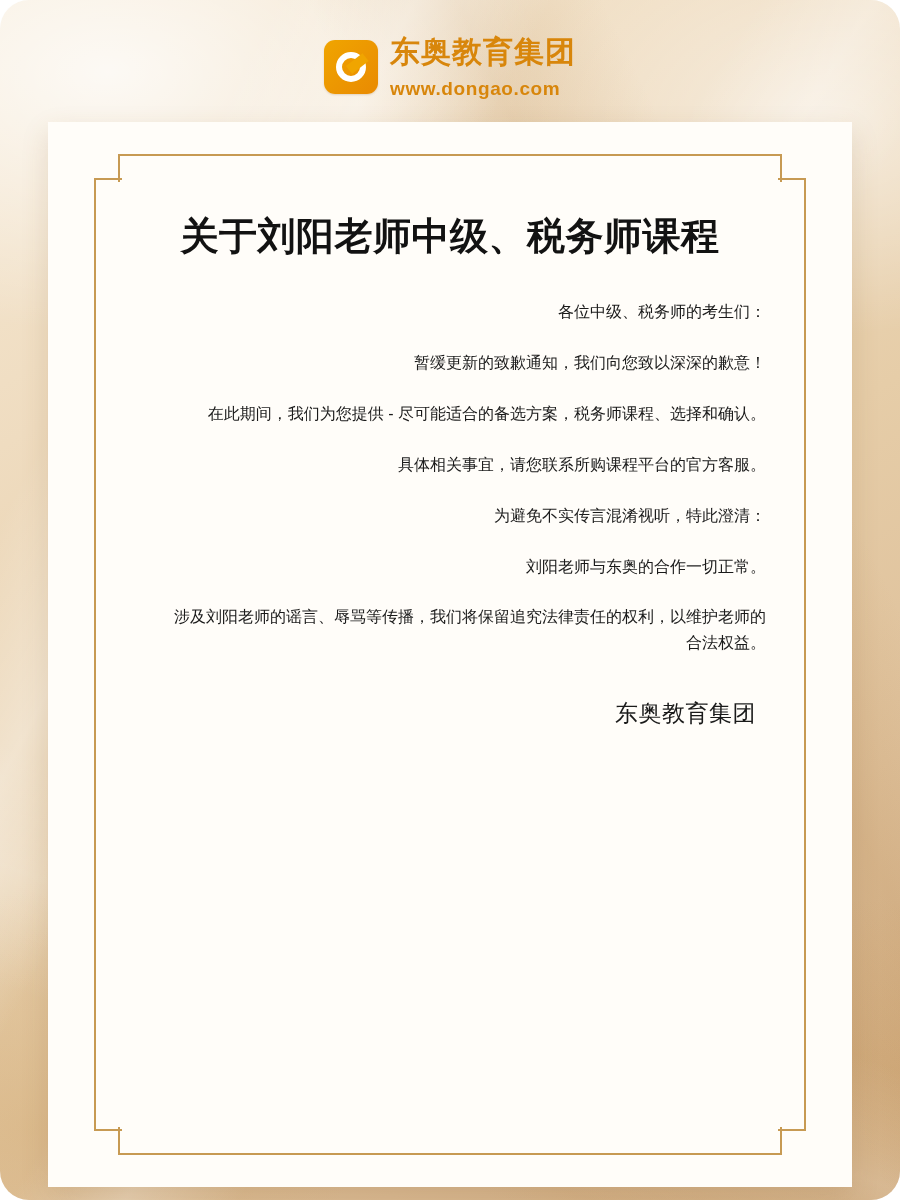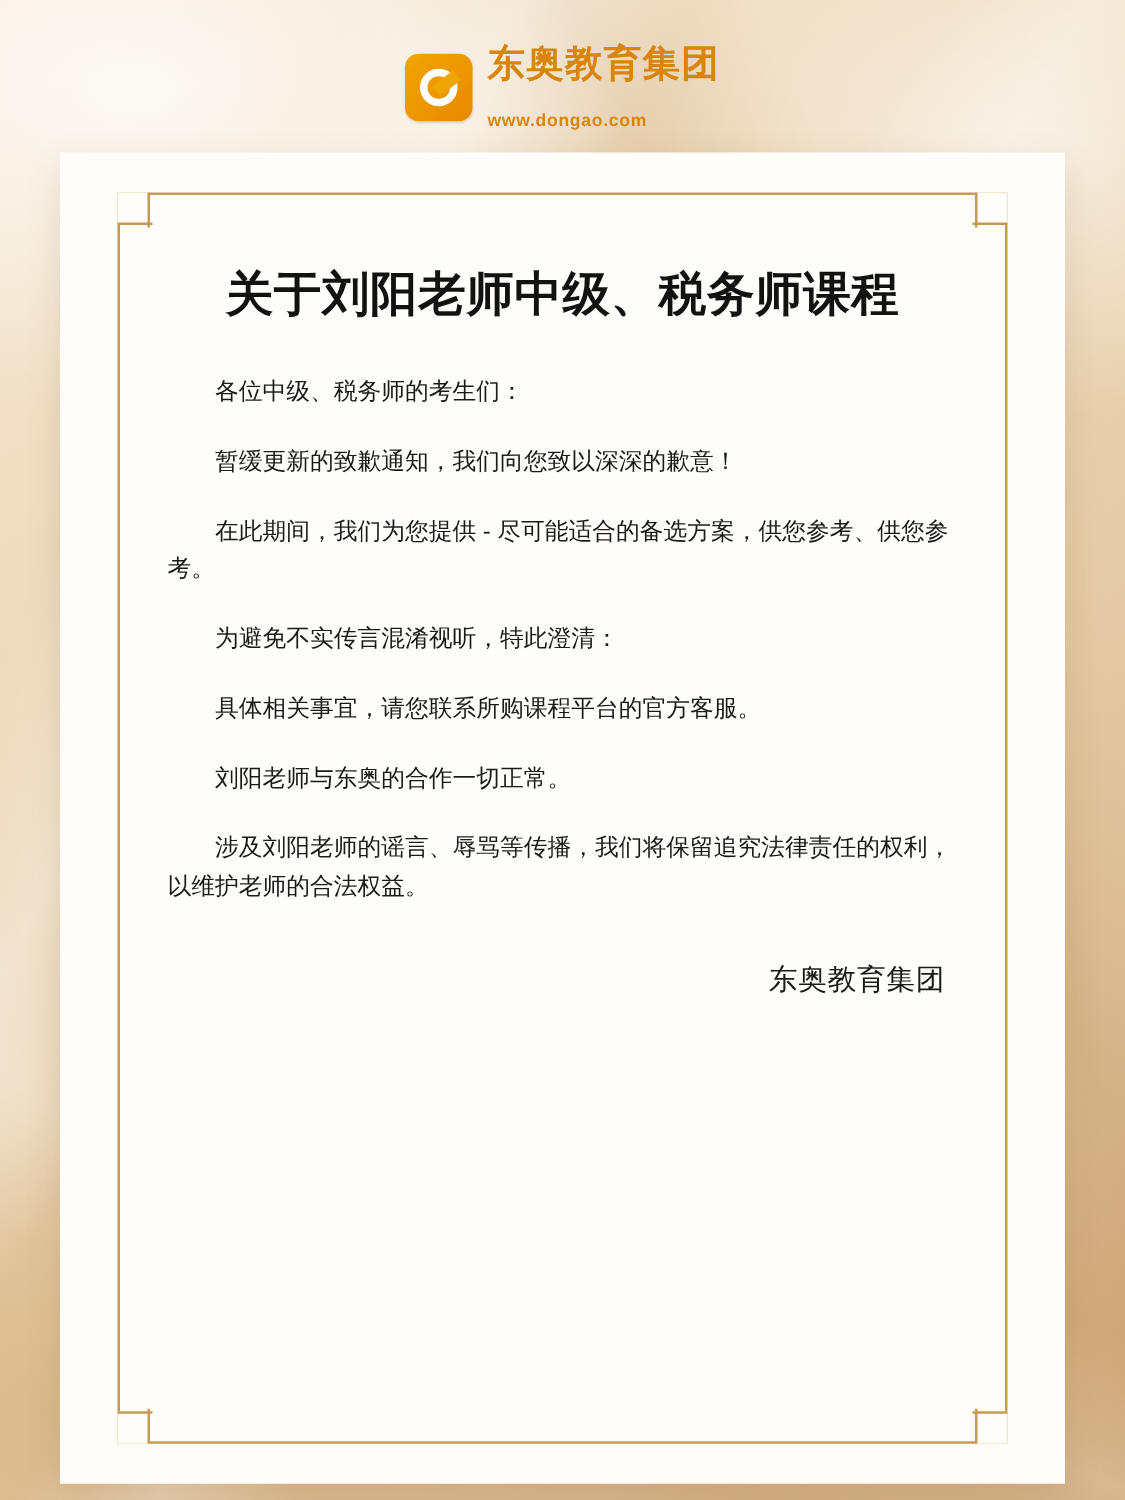--- a/index.html
+++ b/index.html
@@ -17,20 +17,21 @@
     position: relative;
     width: 900px;
     height: 1200px;
     background:
       radial-gradient(ellipse 700px 420px at 12% 6%, rgba(255,255,255,0.78) 0%, rgba(255,255,255,0) 62%),
       radial-gradient(ellipse 520px 360px at 92% 10%, rgba(255,255,255,0.55) 0%, rgba(255,255,255,0) 60%),
       radial-gradient(ellipse 640px 420px at 96% 96%, rgba(198,150,86,0.40) 0%, rgba(198,150,86,0) 60%),
       radial-gradient(ellipse 520px 380px at 4% 94%, rgba(206,162,98,0.30) 0%, rgba(206,162,98,0) 62%),
       linear-gradient(150deg, #f6ead6 0%, #efdcc0 26%, #e6cda8 52%, #dec09a 74%, #cfab82 100%);
     overflow: hidden;
+    border-radius: 29px;
   }
 
   
   .silk {
     position: absolute;
     inset: 0;
     background:
       linear-gradient(118deg, rgba(255,255,255,0.00) 18%, rgba(255,255,255,0.40) 27%, rgba(255,255,255,0.00) 36%),
       linear-gradient(122deg, rgba(255,255,255,0.00) 46%, rgba(255,255,255,0.30) 53%, rgba(255,255,255,0.00) 60%),
       linear-gradient(64deg, rgba(180,130,70,0.00) 60%, rgba(180,130,70,0.16) 70%, rgba(180,130,70,0.00) 80%),
@@ -86,22 +87,22 @@
     justify-content: center;
     line-height: 1.05;
   }
   .brand-name {
     font-size: 30px;
     font-weight: bold;
     color: #d8860b;
     letter-spacing: 1px;
   }
   .brand-url {
-    margin-top: 21px;
-    font-size: 14px;
+    margin-top: 11px;
+    font-size: 19px;
     font-weight: bold;
     color: #d8860b;
     letter-spacing: 0.6px;
   }
 
   
   .card {
     position: absolute;
     left: 48px;
     top: 122px;
@@ -164,23 +165,24 @@
     line-height: 1.5;
     letter-spacing: 0.5px;
     margin: 0 0 6px 0;
   }
   .doc-title .line2 {
     display: block;
   }
 
   .body-text {
     margin-top: 34px;
-    font-size: 19px;
+    font-size: 16px;
     color: #1a1a1a;
     line-height: 1.62;
+    text-align: right;
   }
   .body-text p {
     margin: 0 0 25px 0;
     text-indent: 2em;
   }
   .body-text p:last-child {
     margin-bottom: 0;
     font-family: Liberation Serif, serif;
   }
 
@@ -219,23 +221,23 @@
     </div>
 
     <div class="content">
       <h1 class="doc-title">
         <span>关于刘阳老师中级、税务师课程</span>
       </h1>
 
       <div class="body-text">
         <p>各位中级、税务师的考生们：</p>
         <p>暂缓更新的致歉通知，我们向您致以深深的歉意！</p>
-        <p>在此期间，我们为您提供 - 尽可能适合的备选方案，供您参考、供您参考。</p>
+        <p>在此期间，我们为您提供 - 尽可能适合的备选方案，税务师课程、选择和确认。</p>
+        <p>具体相关事宜，请您联系所购课程平台的官方客服。</p>
         <p>为避免不实传言混淆视听，特此澄清：</p>
-        <p>具体相关事宜，请您联系所购课程平台的官方客服。</p>
         <p>刘阳老师与东奥的合作一切正常。</p>
         <p>涉及刘阳老师的谣言、辱骂等传播，我们将保留追究法律责任的权利，以维护老师的合法权益。</p>
       </div>
 
       <div class="signature">
         <div>东奥教育集团</div>
       </div>
     </div>
   </div>
 </div>

